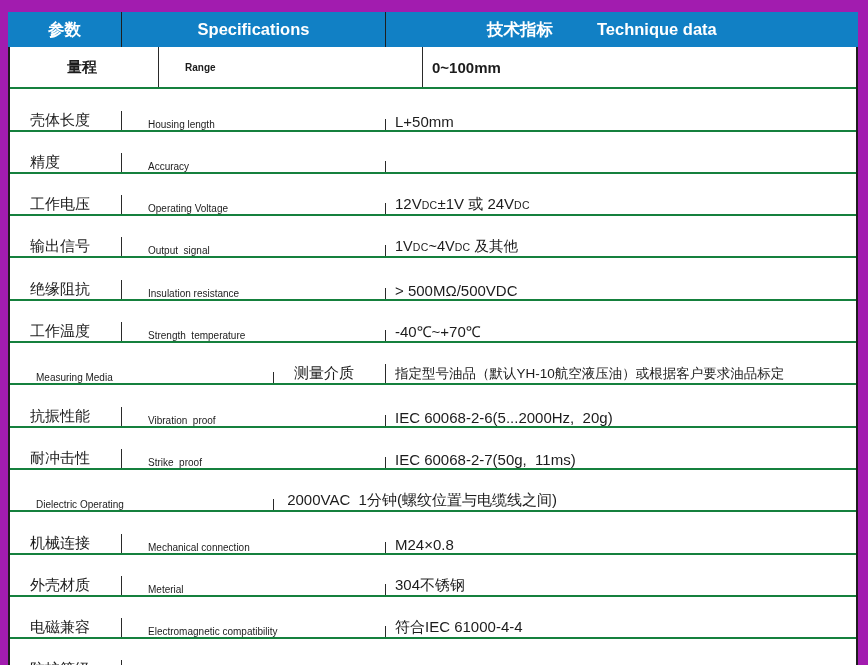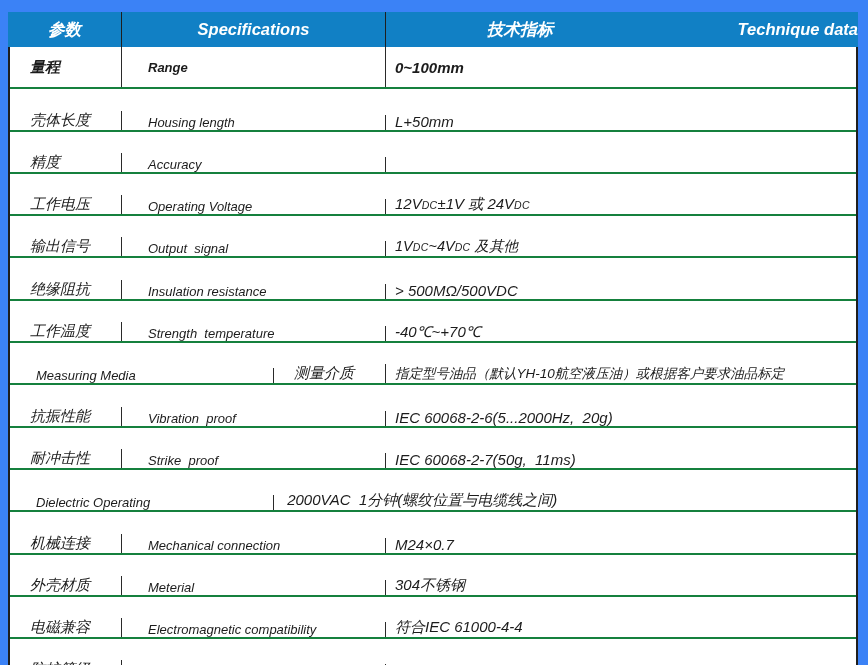--- a/index.html
+++ b/index.html
@@ -9,22 +9,21 @@
     width: 868px;
     height: 665px;
     font-family: "Liberation Sans", sans-serif;
     -webkit-font-smoothing: antialiased;
   }
   .page {
     position: relative;
     width: 868px;
     height: 665px;
     overflow: hidden;
-    background: #3b82f6;
-    font-style: italic;
+    background: #a21caf;
   }
   .spec-table {
     position: absolute;
     left: 8px;
     top: 12px;
     width: 850px;
     color: var(--body-text, #1c1c1c);
   }
   
   .thead {
@@ -38,23 +37,23 @@
   .th {
     display: flex;
     align-items: center;
     justify-content: center;
     box-sizing: border-box;
   }
   .th-c1 { width: 114px; border-right: 1px solid #1e1e1e; }
   .th-c2 { width: 264px; border-right: 1px solid #1e1e1e; }
   .th-c3 {
     flex: 1;
-    justify-content: space-between;
+    justify-content: flex-start;
     padding-left: 101px;
-    gap: 80px;
+    gap: 44px;
   }
   
   .tbody {
     border: 2px solid #1e1e1e;
     border-top: none;
     background: #ffffff;
   }
   .row {
     display: flex;
     height: 40.3px;
@@ -69,30 +68,30 @@
   .c1 {
     width: 112px;
     border-right: 1px solid #2a2a2a;
     padding-left: 20px;
     font-size: 15px;
   }
   .c2 {
     width: 264px;
     border-right: 1px solid #2a2a2a;
     padding-left: 26px;
-    font-size: 13px;
+    font-size: 10px;
     white-space: pre;
   }
   .c3 {
     flex: 1;
     padding-left: 9px;
     font-size: 15px;
   }
   .val-text { white-space: pre; }
-  .row.bold { font-weight: bold; }
+  .row.bold { font-weight: bold; padding-left: 37px; }
   .row.sz-sm .c3 { font-size: 14.5px; }
   .row.sz-xs .c3 { font-size: 13.5px; }
   .dcap {
     font-size: 10.5px;
     letter-spacing: 0.3px;
   }
 </style>
 </head>
 <body>
 
@@ -205,21 +204,21 @@
           <div class="cell c3">
             <span class="val-text"> 2000VAC  1分钟(螺纹位置与电缆线之间)</span>
           </div>
         </div>
         <div class="row">
           <div class="cell c1">
             <span>机械连接</span>
           </div>
           <div class="cell c2"><span>Mechanical connection</span></div>
           <div class="cell c3">
-            <span class="val-text">M24×0.7</span>
+            <span class="val-text">M24×0.8</span>
           </div>
         </div>
         <div class="row">
           <div class="cell c1">
             <span>外壳材质</span>
           </div>
           <div class="cell c2"><span>Meterial</span></div>
           <div class="cell c3">
             <span class="val-text">304不锈钢</span>
           </div>

